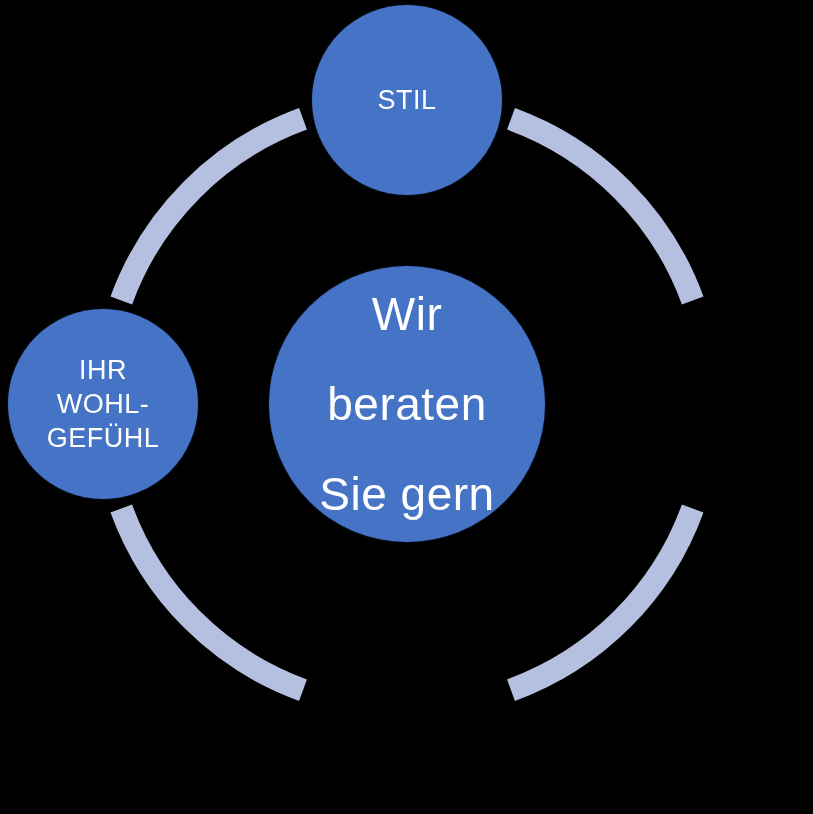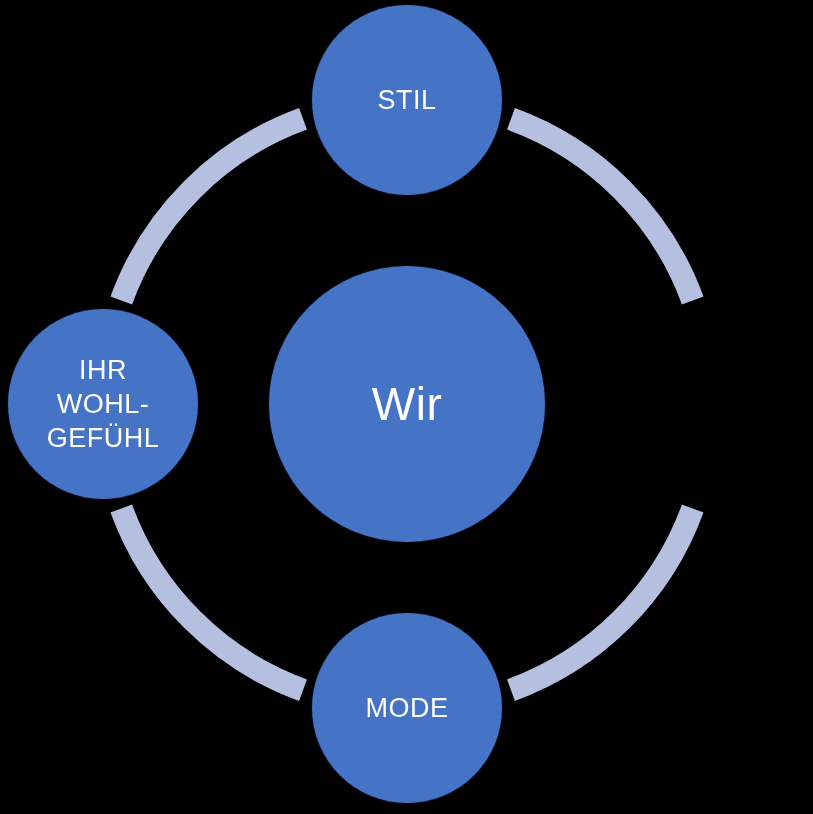--- a/index.html
+++ b/index.html
@@ -70,30 +70,29 @@
 
   <svg class="ring-svg" viewBox="0 0 813 814" aria-hidden="true">
     <path class="ring-arc" d="M 511.0 118.8 A 304 304 0 0 1 692.7 300.5"></path>
     <path class="ring-arc" d="M 692.7 508.5 A 304 304 0 0 1 511.0 690.2"></path>
     <path class="ring-arc" d="M 303.0 690.2 A 304 304 0 0 1 121.3 508.5"></path>
     <path class="ring-arc" d="M 121.3 300.5 A 304 304 0 0 1 303.0 118.8"></path>
   </svg>
 
   <div class="node node-center">
     <span class="line">Wir</span>
+    <span class="line">beraten</span>
+    <span class="line">Sie gern</span>
   </div>
 
   <div class="node node-sat node-top">
     <span class="line">STIL</span>
   </div>
 
 
-  <div class="node node-sat node-bottom">
-    <span class="line">MODE</span>
-  </div>
 
   <div class="node node-sat node-left">
     <span class="line">IHR</span>
     <span class="line">WOHL-</span>
     <span class="line">GEFÜHL</span>
   </div>
 
 </div>
 
 </body></html>

